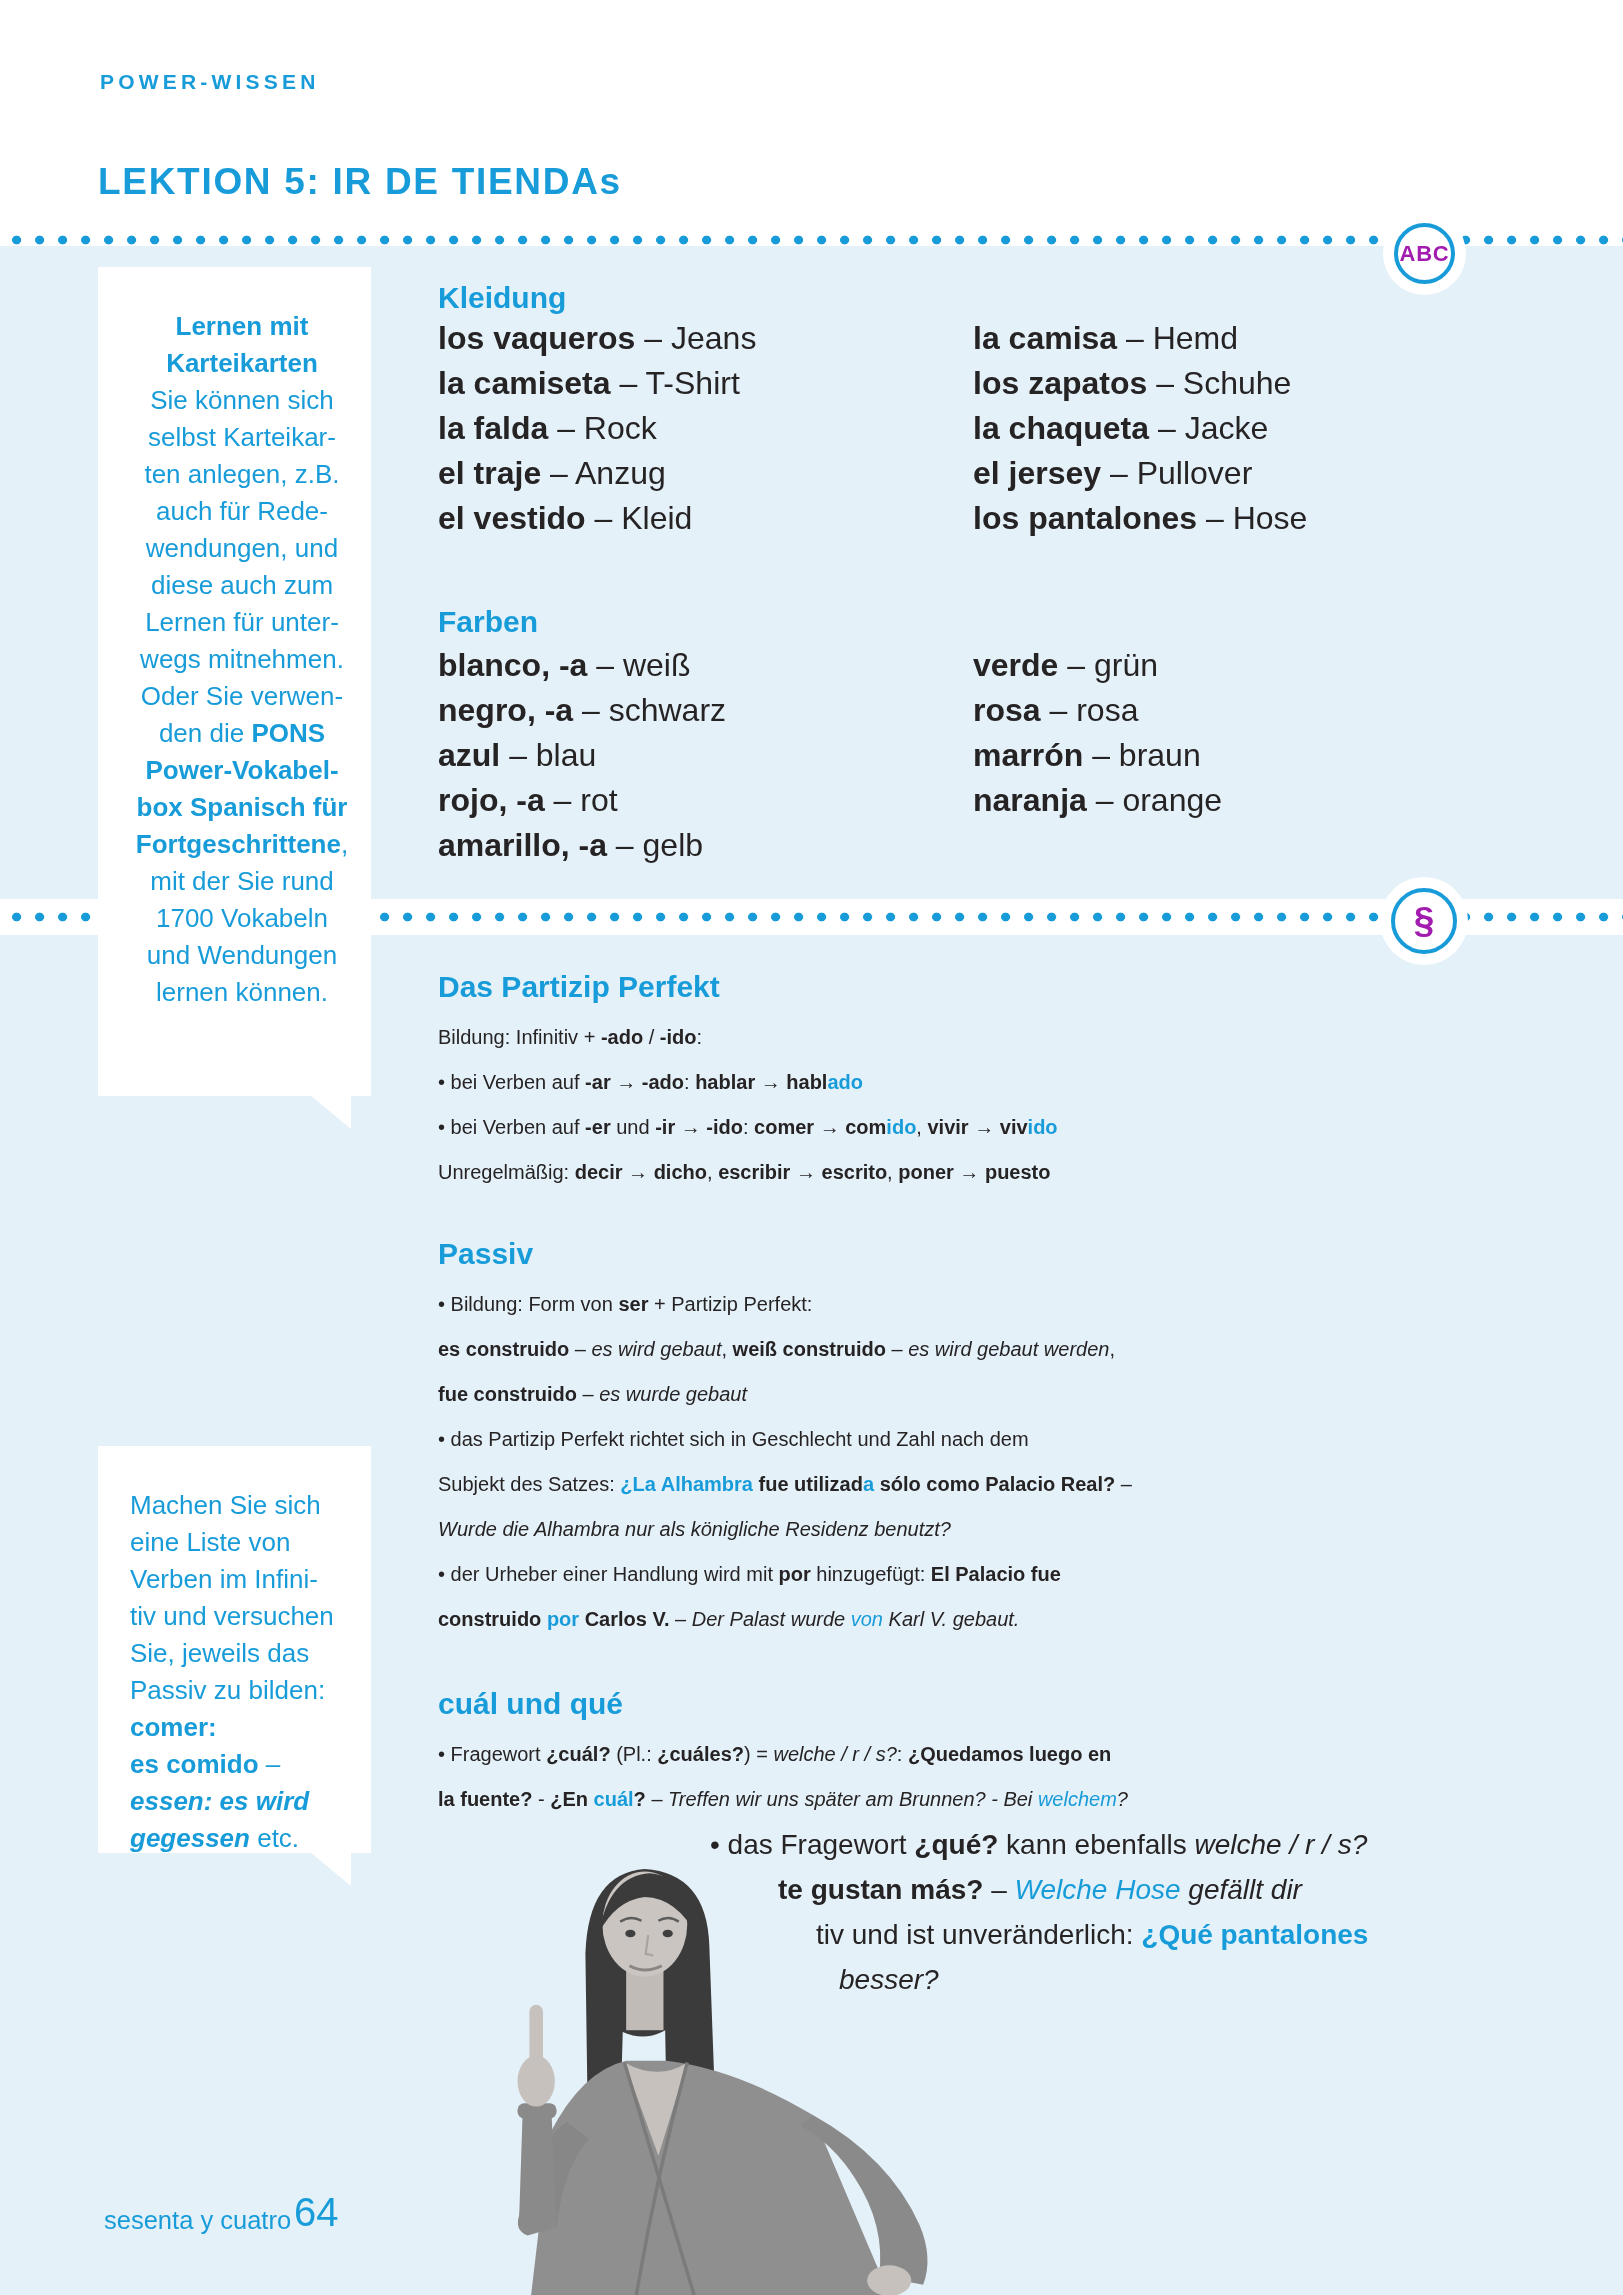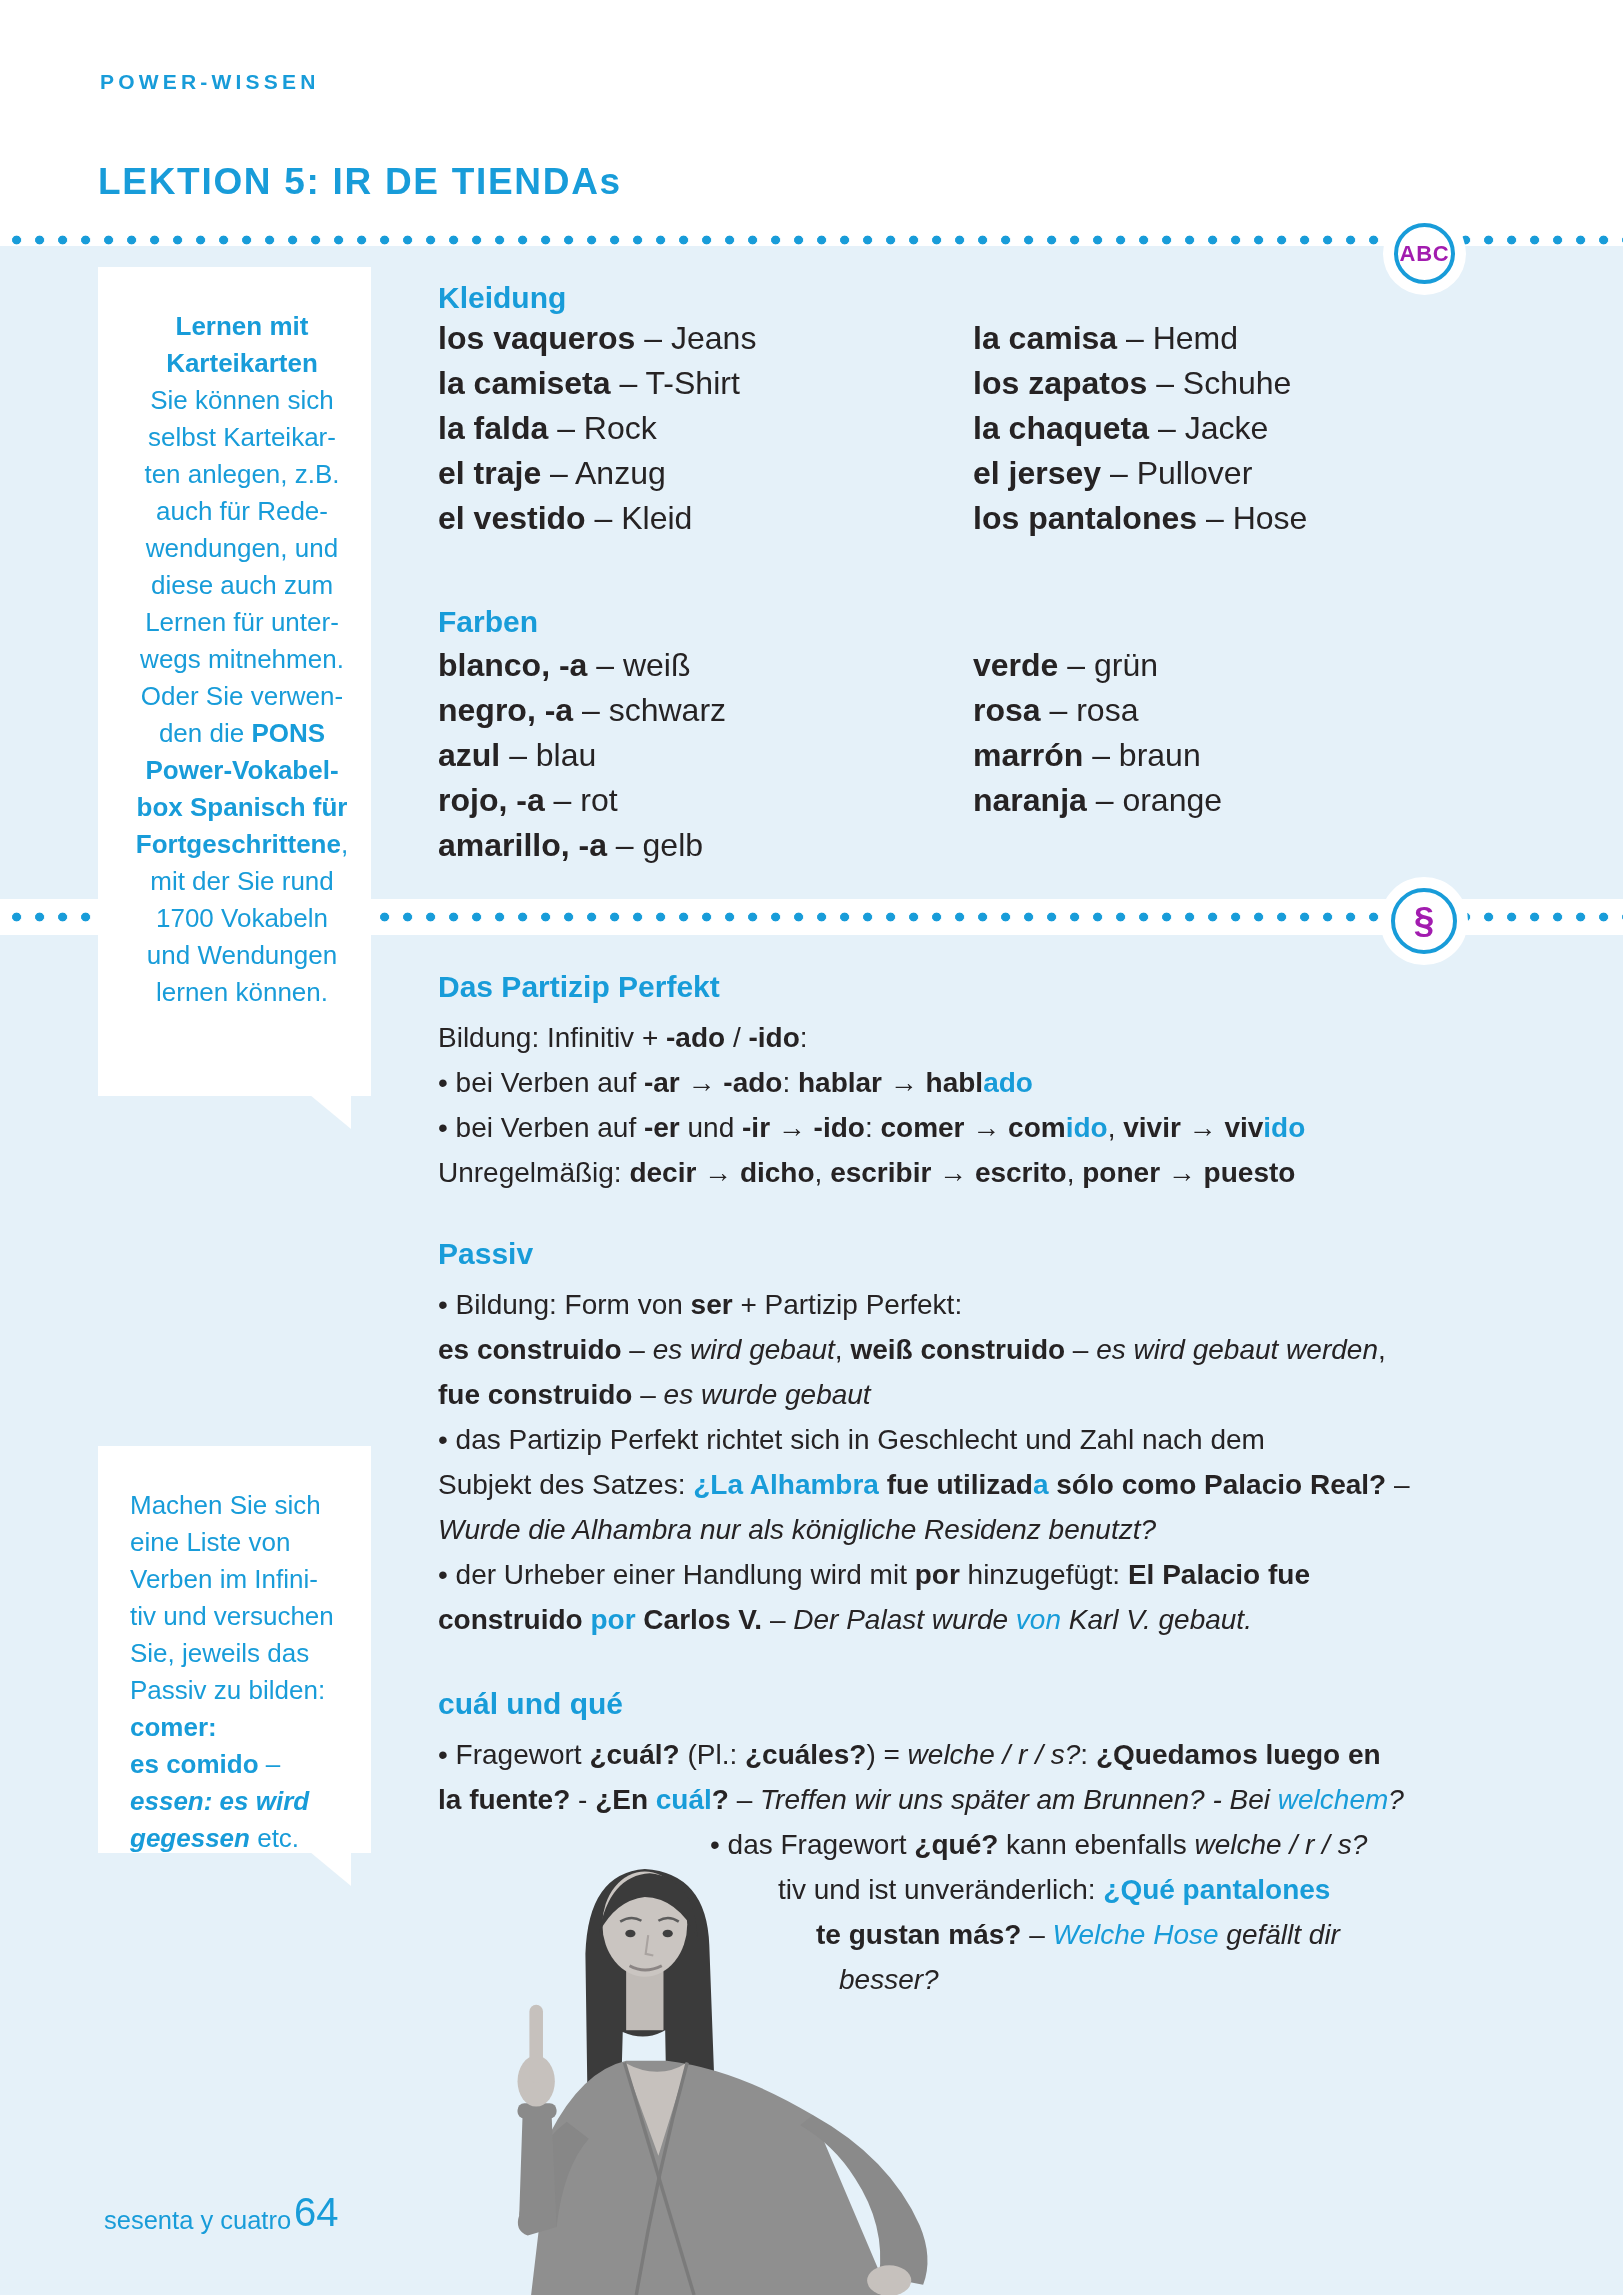--- a/index.html
+++ b/index.html
@@ -41,21 +41,21 @@
   .pos-kleidung-r{left:973px;top:316px;}
   .pos-farben-l{left:438px;top:643px;}
   .pos-farben-r{left:973px;top:643px;}
   .vrow{font-size:32px;line-height:45px;}
 
   .gsec{position:absolute;left:438px;width:1163px;z-index:3;}
   .pos-partizip{top:969px;}
   .pos-passiv{top:1236px;}
   .pos-cual{top:1686px;}
   .glines{margin-top:10.2px;}
-  .glines .rline{font-size:28px;line-height:45px;}
+  .glines .rline{font-size:20px;line-height:45px;}
   .g-ind{position:absolute;left:438px;top:1822px;width:1163px;z-index:3;}
   .g-ind .rline{font-size:28px;line-height:45px;}
   .g-ind .rline:nth-child(1){margin-left:272px;}
   .g-ind .rline:nth-child(2){margin-left:340px;}
   .g-ind .rline:nth-child(3){margin-left:378px;}
   .g-ind .rline:nth-child(4){margin-left:401px;}
   .g-ind .rline:nth-child(5){margin-left:416px;}
 
   .b{font-weight:bold;}
   .it{font-style:italic;}
@@ -201,22 +201,22 @@
 
   <div class="gsec pos-cual">
     <div class="sec-h">cuál und qué</div>
     <div class="glines">
         <div class="rline"><span>• Fragewort </span><span class="b">¿cuál?</span><span> (Pl.: </span><span class="b">¿cuáles?</span><span>) = </span><span class="it">welche / r / s?</span><span>: </span><span class="b">¿Quedamos luego en</span></div>
         <div class="rline"><span class="b">la fuente?</span><span> - </span><span class="b">¿En </span><span class="b cy">cuál</span><span class="b">?</span><span> – </span><span class="it">Treffen wir uns später am Brunnen? - Bei </span><span class="it cy">welchem</span><span class="it">?</span></div>
       </div>
   </div>
   <div class="g-ind">
       <div class="rline"><span>• das Fragewort </span><span class="b">¿qué?</span><span> kann ebenfalls </span><span class="it">welche / r / s?</span></div>
+      <div class="rline"><span class="b">te gustan más?</span><span> – </span><span class="it cy">Welche Hose</span><span class="it"> gefällt dir</span></div>
       <div class="rline"><span>tiv und ist unveränderlich: </span><span class="b cy">¿Qué pantalones</span></div>
-      <div class="rline"><span class="b">te gustan más?</span><span> – </span><span class="it cy">Welche Hose</span><span class="it"> gefällt dir</span></div>
       <div class="rline"><span class="it">besser?</span></div>
     </div>
 
   <svg class="woman" viewBox="0 0 700 522" xmlns="http://www.w3.org/2000/svg">
     <path d="M205,330 L202,120 Q205,25 272,20 Q345,25 348,110 L355,300 L360,430 Q330,452 300,436 L296,210 Q272,224 246,212 L243,320 Q224,340 205,330 Z" fill="#3b3b3b"></path>
     <rect x="250" y="140" width="44" height="70" fill="#c0bbb7"></rect>
     <ellipse cx="272" cy="85" rx="50" ry="62" fill="#cac5c1"></ellipse>
     <path d="M218,95 Q230,28 278,25 Q330,30 334,100 Q310,54 272,53 Q238,57 218,95 Z" fill="#3b3b3b"></path>
     <path d="M243,82 Q256,74 268,81" stroke="#5c5c5c" stroke-width="3" fill="none"></path>
     <path d="M288,81 Q300,74 312,82" stroke="#5c5c5c" stroke-width="3" fill="none"></path>

